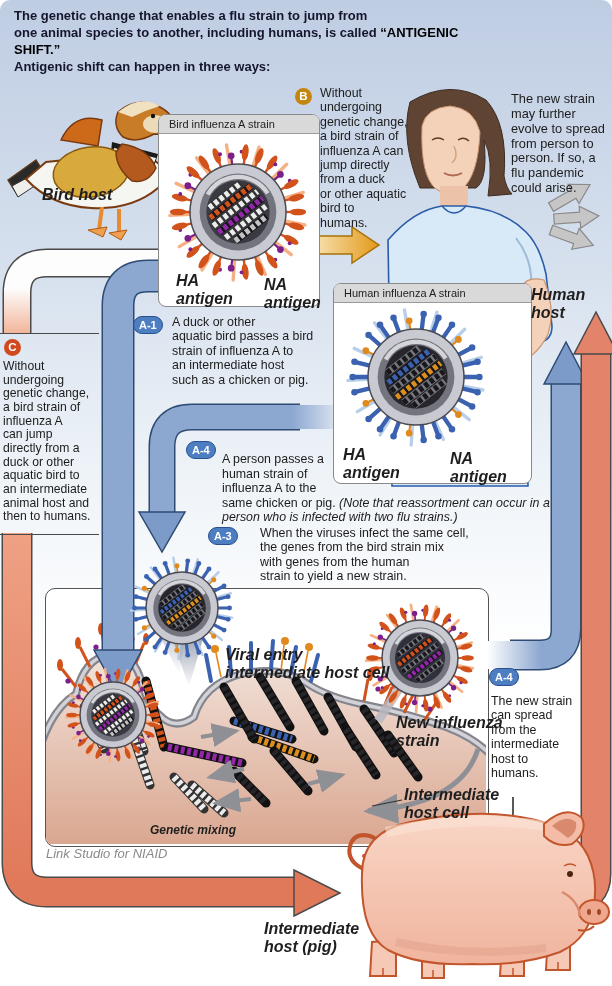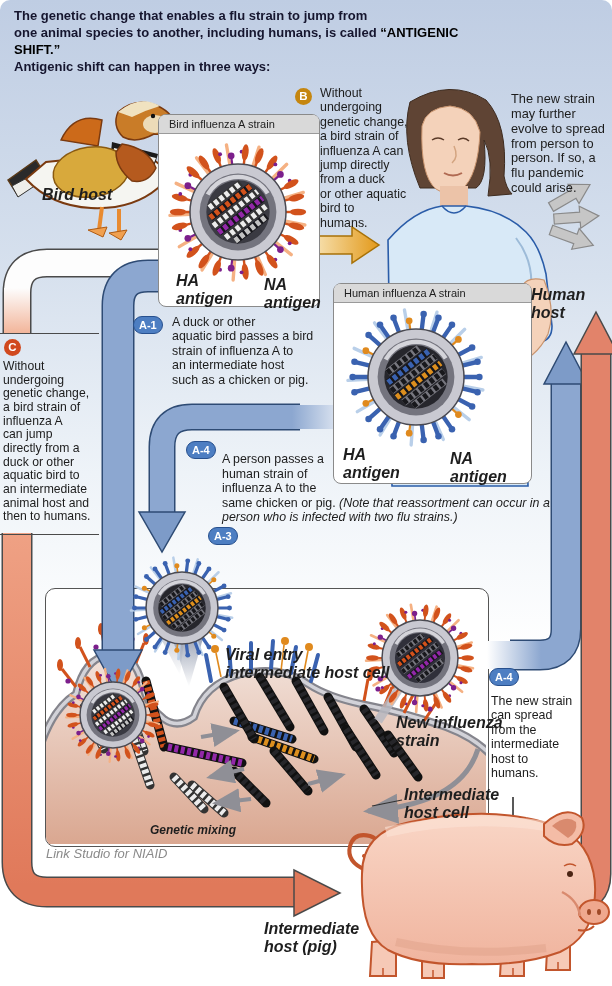--- a/index.html
+++ b/index.html
@@ -826,20 +826,24 @@
 aquatic bird passes a bird
 strain of influenza A to
 an intermediate host
 such as a chicken or pig.</div>
   <div class="t" style="left:222px;top:438px;width:350px">
     <span>A person passes a
 human strain of
 influenza A to the
 same chicken or pig. </span><span class="note">(Note that reassortment can occur in a person who is infected with two flu strains.)</span>
   </div>
+  <div class="t" style="left:260px;top:526px;width:240px">When the viruses infect the same cell,
+the genes from the bird strain mix
+with genes from the human
+strain to yield a new strain.</div>
   <div class="t" style="left:491px;top:694px;width:95px">The new strain
 can spread
 from the
 intermediate
 host to
 humans.</div>
 
   <div class="lbl" style="left:531px;top:286px">Human
 host</div>
   <div class="lbl" style="left:225px;top:646px">Viral entry

